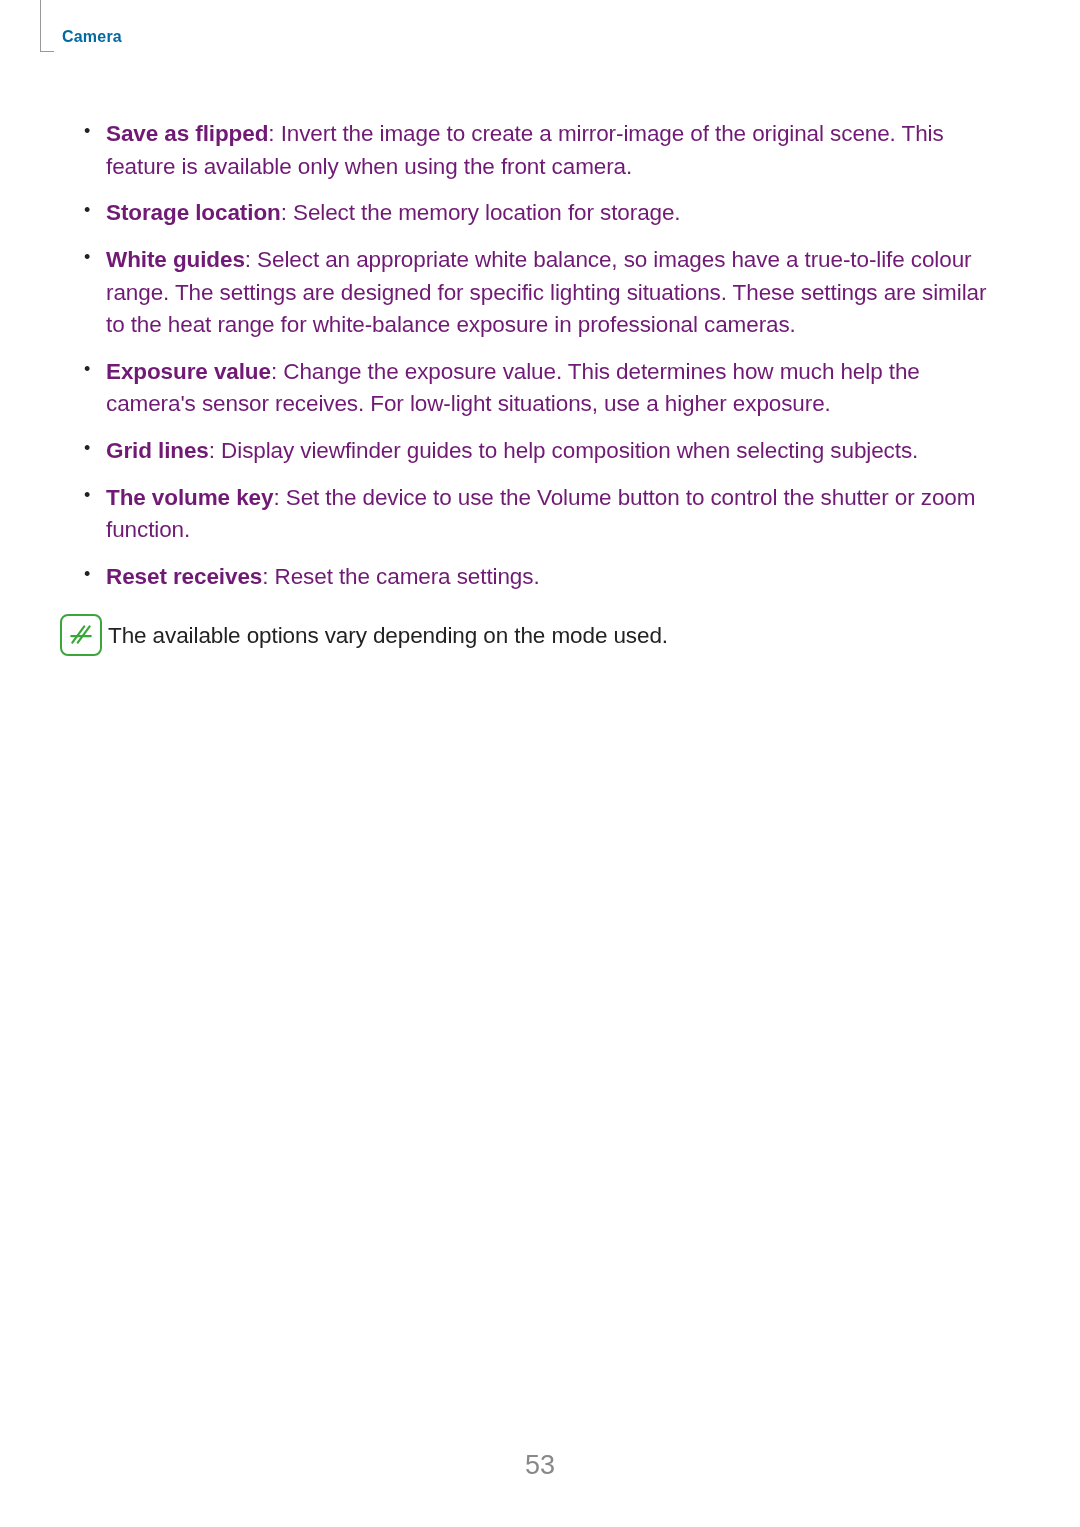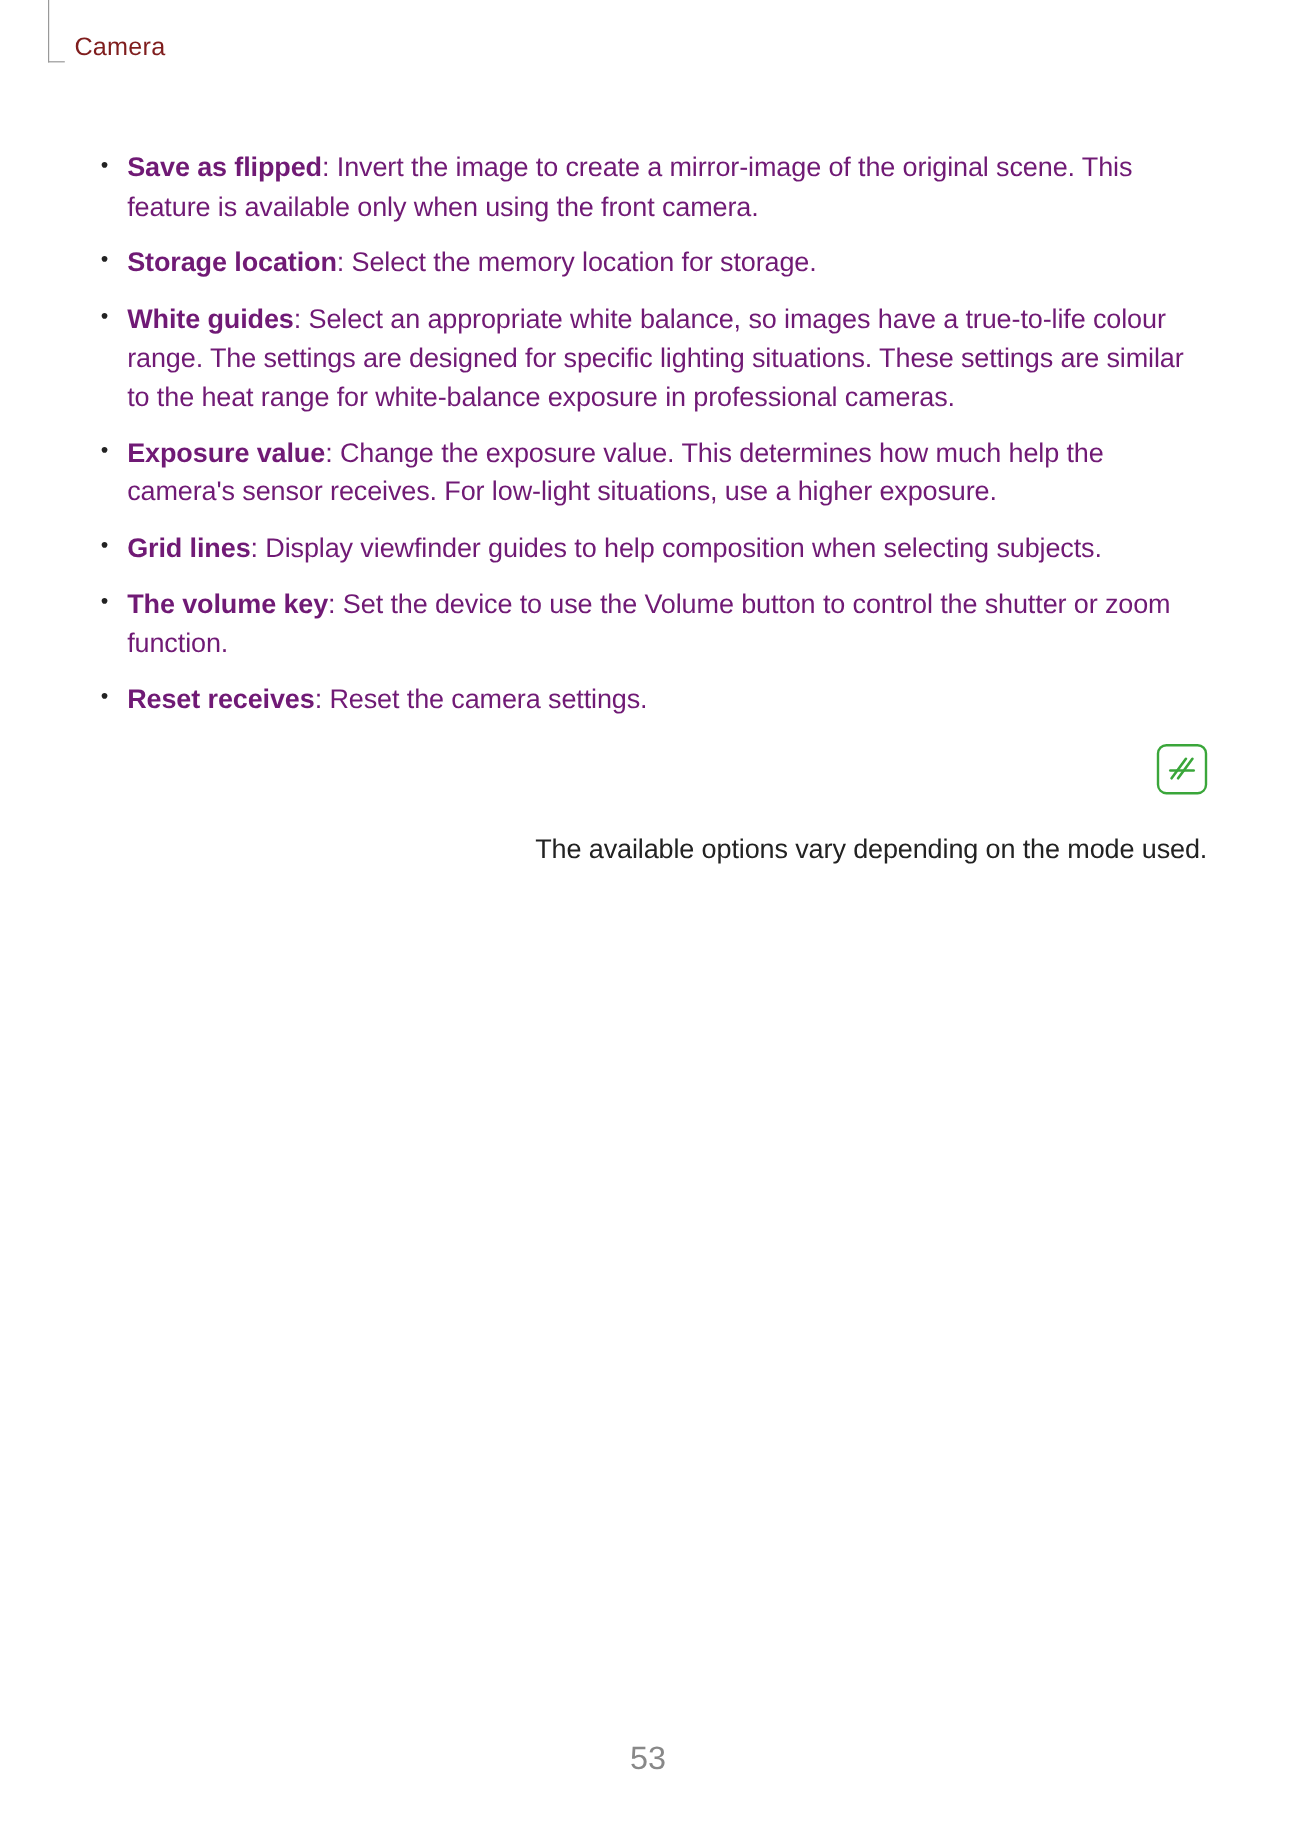--- a/index.html
+++ b/index.html
@@ -31,23 +31,23 @@
     .header-tick::after {
       content: "";
       position: absolute;
       left: 0;
       bottom: 0;
       width: 14px;
       height: 1px;
       background: #999;
     }
     .section-title {
-      color: #7f1d1d;
-      font-size: 21px;
-      font-weight: 400;
+      color: #0369a1;
+      font-size: 16px;
+      font-weight: 700;
       margin-left: 42px;
       letter-spacing: 0.2px;
     }
     .content {
       padding: 72px 74px 0 74px;
     }
     ul.settings-list {
       list-style: none;
     }
     ul.settings-list > li {
@@ -65,25 +65,24 @@
       left: 10px;
       top: 0;
       font-size: 18px;
       color: #222;
     }
     .term {
       font-weight: 700;
     }
     .note-row {
       display: flex;
-      align-items: flex-end;
-      gap: 24px;
+      align-items: center;
+      gap: 6px;
       margin-top: 18px;
       margin-left: -14px;
-      flex-direction: column;
     }
     .note-icon {
       flex: 0 0 auto;
       width: 42px;
       height: 42px;
       border: 2.5px solid #3aa63a;
       border-radius: 8px;
       display: flex;
       align-items: center;
       justify-content: center;

